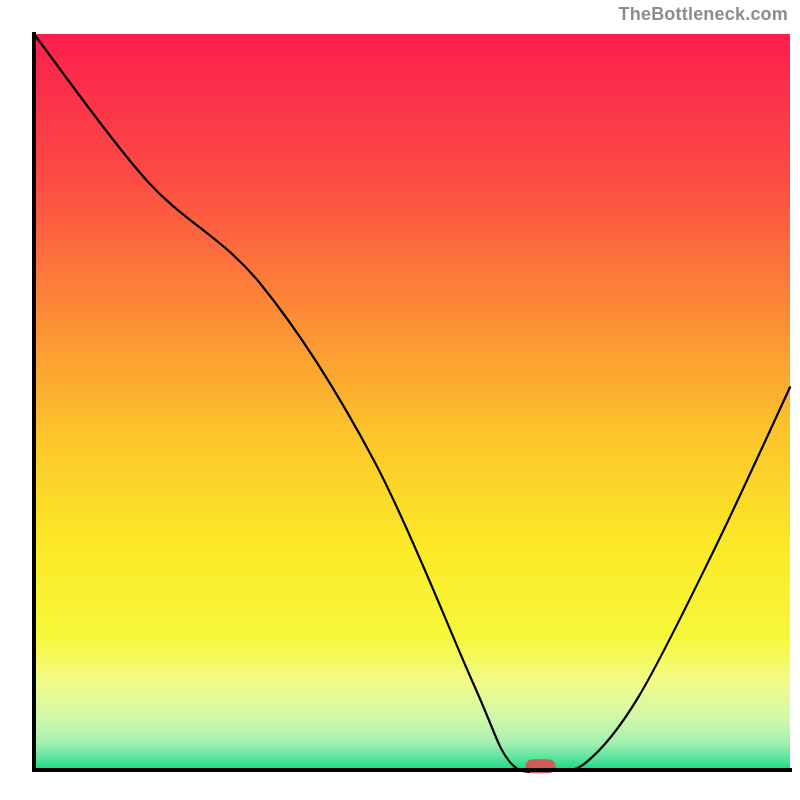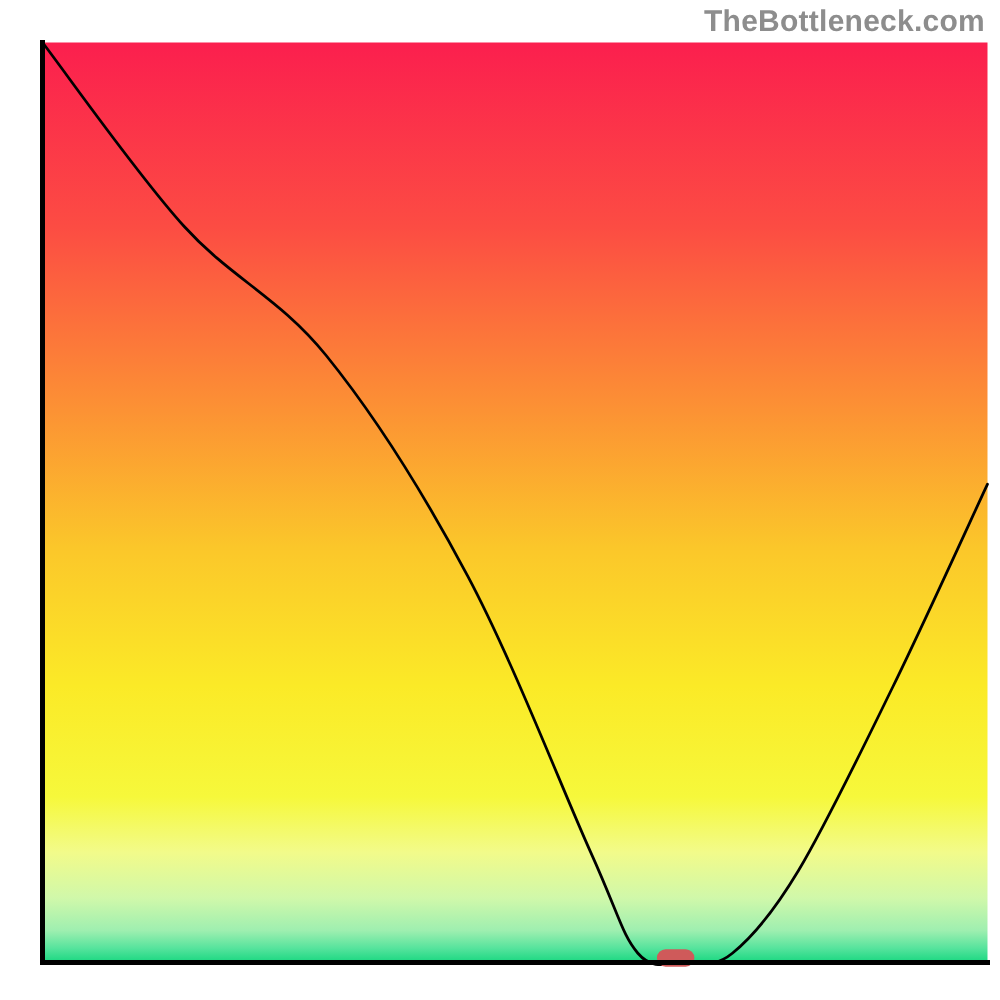--- a/index.html
+++ b/index.html
@@ -13,21 +13,21 @@
   .chart-wrap {
     position: relative;
     width: 800px;
     height: 800px;
   }
   .watermark {
     position: absolute;
     top: 4px;
     right: 12px;
     font-family: Arial, Helvetica, sans-serif;
-    font-size: 24px;
+    font-size: 18px;
     font-weight: 600;
     color: #8d8d8d;
     letter-spacing: 0.2px;
     z-index: 10;
   }
   svg.chart {
     display: block;
   }
 </style>
 </head>

